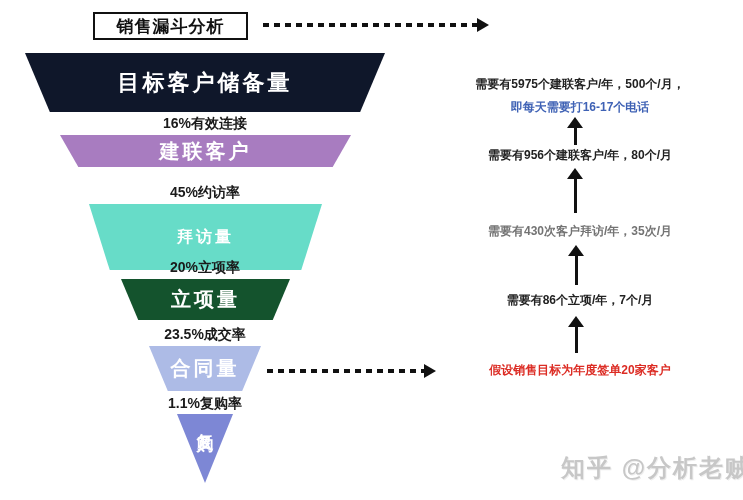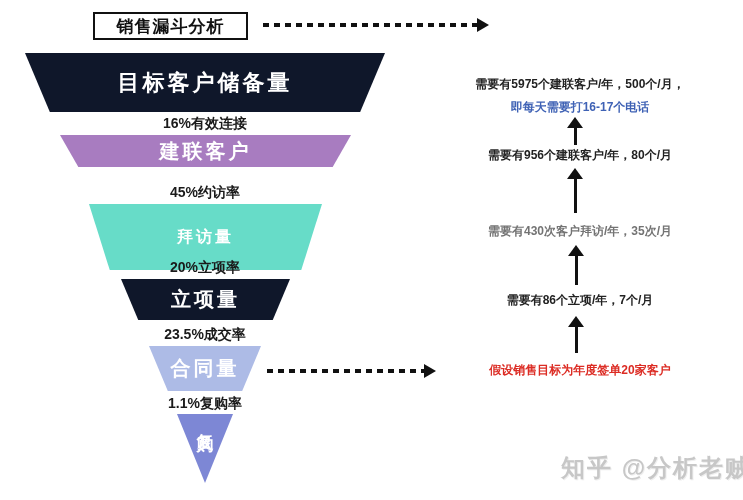--- a/index.html
+++ b/index.html
@@ -85,21 +85,21 @@
   <div class="stage stage-1" style="background-color: rgb(168, 124, 192);">
     <span>建联客户</span>
   </div>
   <div class="rate rate-1">45%约访率</div>
 
   <div class="stage stage-2" style="background-color: rgb(103, 220, 200);">
     <span>拜访量</span>
   </div>
   <div class="rate rate-2">20%立项率</div>
 
-  <div class="stage stage-3" style="background-color: #0f172a;">
+  <div class="stage stage-3" style="background-color: #14532d;">
     <span>立项量</span>
   </div>
   <div class="rate rate-3">23.5%成交率</div>
 
   <div class="stage stage-4" style="background-color: rgb(173, 187, 230);">
     <span>合同量</span>
   </div>
   <div class="rate rate-4">1.1%复购率</div>
 
   <div class="stage stage-5" style="background-color: rgb(125, 135, 213);">

